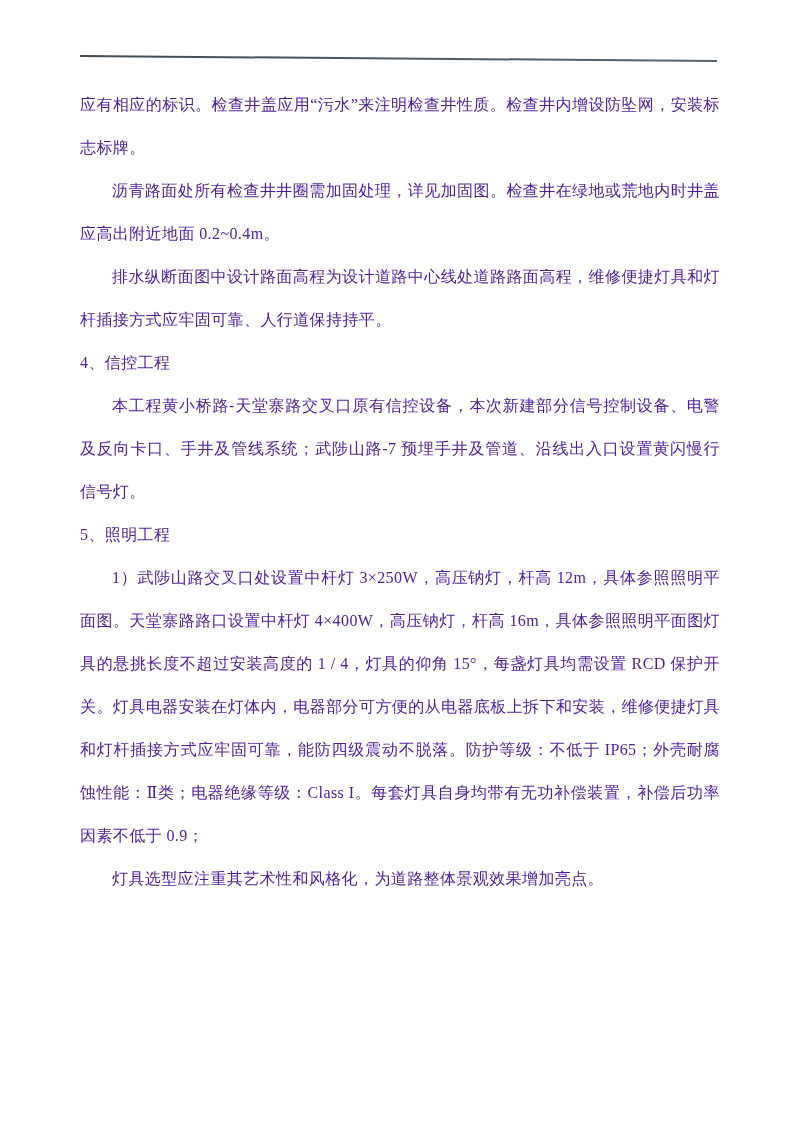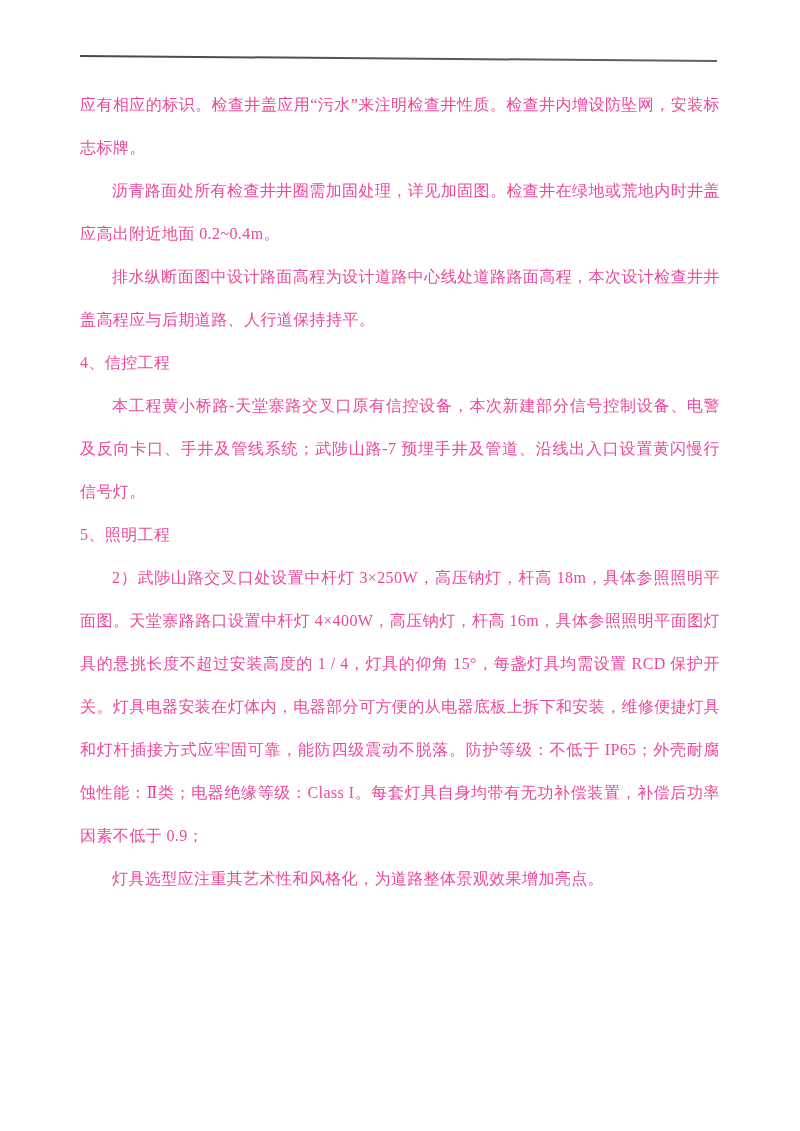--- a/index.html
+++ b/index.html
@@ -23,21 +23,21 @@
     height: 2px;
     background: linear-gradient(90deg, #3f4a52, #5a656d);
     transform: rotate(0.45deg);
     transform-origin: left center;
   }
   .content {
     position: absolute;
     left: 80px;
     top: 83px;
     width: 640px;
-    color: #ec4899;
+    color: #4c1d95;
     font-size: 16px;
     line-height: 43px;
     letter-spacing: 0.4px;
     text-align: justify;
   }
   .content p {
     margin: 0;
     padding: 0;
   }
   .indent {
@@ -48,20 +48,20 @@
   }
 </style>
 </head>
 <body>
 
 <div class="page">
   <div class="header-rule"></div>
   <div class="content">
     <p>应有相应的标识。检查井盖应用“污水”来注明检查井性质。检查井内增设防坠网，安装标志标牌。</p>
     <p class="indent">沥青路面处所有检查井井圈需加固处理，详见加固图。检查井在绿地或荒地内时井盖应高出附近地面 0.2~0.4m。</p>
-    <p class="indent">排水纵断面图中设计路面高程为设计道路中心线处道路路面高程，本次设计检查井井盖高程应与后期道路、人行道保持持平。</p>
+    <p class="indent">排水纵断面图中设计路面高程为设计道路中心线处道路路面高程，维修便捷灯具和灯杆插接方式应牢固可靠、人行道保持持平。</p>
     <p class="heading">4、信控工程</p>
     <p class="indent">本工程黄小桥路-天堂寨路交叉口原有信控设备，本次新建部分信号控制设备、电警及反向卡口、手井及管线系统；武陟山路-7 预埋手井及管道、沿线出入口设置黄闪慢行信号灯。</p>
     <p class="heading">5、照明工程</p>
-    <p class="indent">2）武陟山路交叉口处设置中杆灯 3×250W，高压钠灯，杆高 18m，具体参照照明平面图。天堂寨路路口设置中杆灯 4×400W，高压钠灯，杆高 16m，具体参照照明平面图灯具的悬挑长度不超过安装高度的 1 / 4，灯具的仰角 15°，每盏灯具均需设置 RCD 保护开关。灯具电器安装在灯体内，电器部分可方便的从电器底板上拆下和安装，维修便捷灯具和灯杆插接方式应牢固可靠，能防四级震动不脱落。防护等级：不低于 IP65；外壳耐腐蚀性能：Ⅱ类；电器绝缘等级：Class I。每套灯具自身均带有无功补偿装置，补偿后功率因素不低于 0.9；</p>
+    <p class="indent">1）武陟山路交叉口处设置中杆灯 3×250W，高压钠灯，杆高 12m，具体参照照明平面图。天堂寨路路口设置中杆灯 4×400W，高压钠灯，杆高 16m，具体参照照明平面图灯具的悬挑长度不超过安装高度的 1 / 4，灯具的仰角 15°，每盏灯具均需设置 RCD 保护开关。灯具电器安装在灯体内，电器部分可方便的从电器底板上拆下和安装，维修便捷灯具和灯杆插接方式应牢固可靠，能防四级震动不脱落。防护等级：不低于 IP65；外壳耐腐蚀性能：Ⅱ类；电器绝缘等级：Class I。每套灯具自身均带有无功补偿装置，补偿后功率因素不低于 0.9；</p>
     <p class="indent">灯具选型应注重其艺术性和风格化，为道路整体景观效果增加亮点。</p>
   </div>
 </div>
 
 </body></html>

